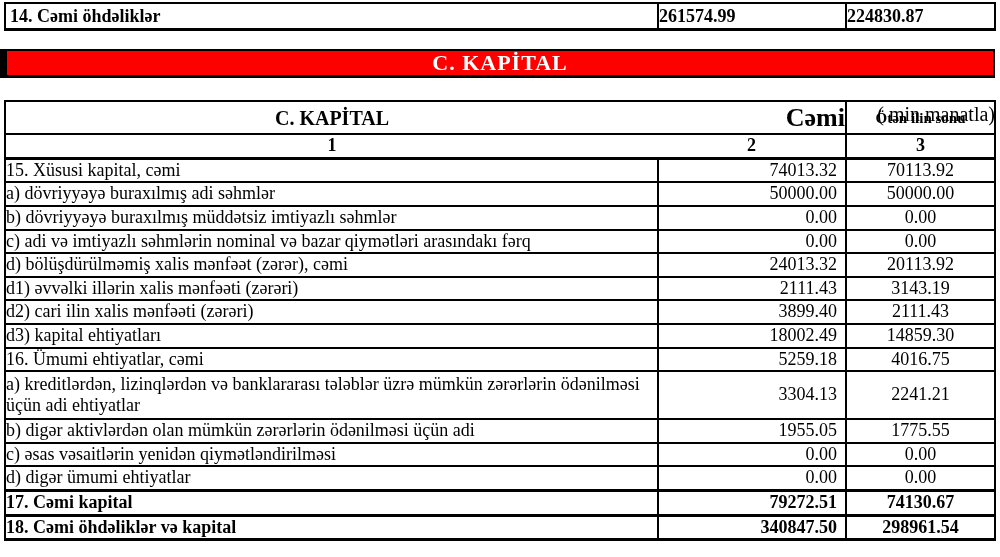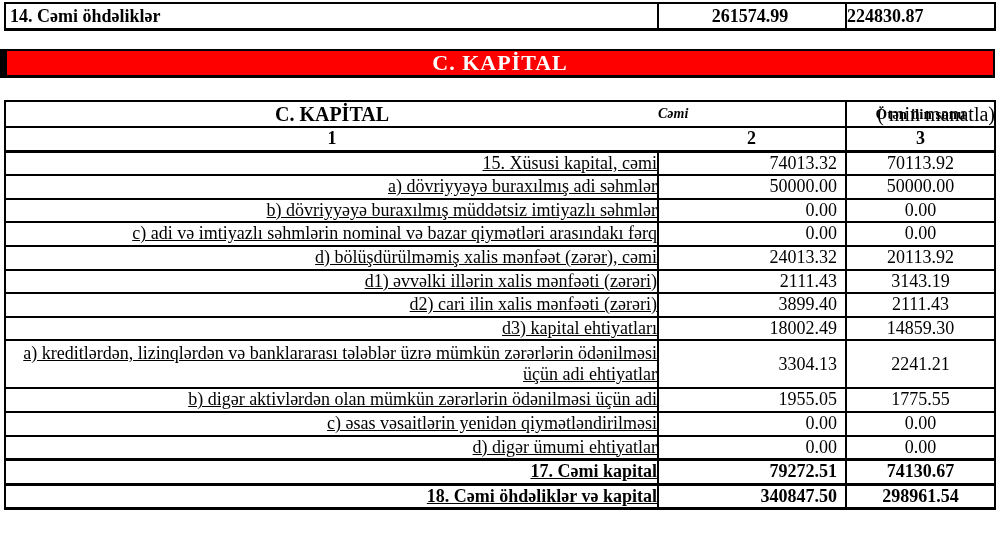--- a/index.html
+++ b/index.html
@@ -24,21 +24,21 @@
   .top-table td {
     border: 2px solid #000;
     border-bottom-width: 3px;
     height: 24px;
     font-weight: bold;
     font-size: 18px;
     padding: 0;
     vertical-align: middle;
   }
   .top-table td.lbl { padding-left: 4px; text-align: left; }
-  .top-table td.v1  { text-align: center; padding-right: 4px; }
+  .top-table td.v1  { text-align: left; padding-right: 4px; }
   .top-table td.v2  { text-align: left; }
 
   
   .banner {
     position: absolute;
     top: 49px; left: 0;
     width: 995px; height: 29px;
     box-sizing: border-box;
     border: 2px solid #000;
     border-bottom-width: 3px;
@@ -73,28 +73,28 @@
     font-size: 18px;
   }
   .cap-table td {
     border: 2px solid #000;
     padding: 0;
     vertical-align: middle;
     line-height: 1.2;
   }
   .cap-table tr.h1 td { height: 23px; font-weight: bold; }
   .cap-table tr.h1 td.c1 { text-align: center; font-size: 20px; border-right: hidden; }
-  .cap-table tr.h1 td.c2 { text-align: left; font-size: 14px; font-style: italic; }
+  .cap-table tr.h1 td.c2 { text-align: right; font-size: 26px; }
   .cap-table tr.h1 td.c3 { text-align: center; font-size: 15px; }
   .cap-table tr.h2 td { height: 20px; font-weight: bold; text-align: center; border-bottom-width: 3px; }
   .cap-table tr.h2 td.c1 { border-right: hidden; }
 
   .cap-table tbody tr { height: 23px; }
   .cap-table tbody tr.tall { height: 48px; }
-  .cap-table tbody td.lbl { text-align: right; text-decoration: underline; }
+  .cap-table tbody td.lbl { text-align: left; }
   .cap-table tbody td.v1 { text-align: right; padding-right: 8px; }
   .cap-table tbody td.v2 { text-align: center; }
   .cap-table tbody tr.bold { font-weight: bold; }
   .cap-table tbody tr.thick-top td { border-top-width: 3px; }
   .cap-table tbody tr:last-child td { border-bottom-width: 3px; }
 
   .ind0 { padding-left: 4px; }
   .ind1 { padding-left: 21px; }
   .ind2 { padding-left: 91px; }
 </style>
@@ -176,20 +176,25 @@
         <tr>
       <td class="lbl ind2">d2) cari ilin xalis mənfəəti (zərəri)</td>
       <td class="v1">3899.40</td>
       <td class="v2">2111.43</td>
     </tr>
         <tr>
       <td class="lbl ind2">d3) kapital ehtiyatları</td>
       <td class="v1">18002.49</td>
       <td class="v2">14859.30</td>
     </tr>
+        <tr>
+      <td class="lbl ind0">16. Ümumi ehtiyatlar, cəmi</td>
+      <td class="v1">5259.18</td>
+      <td class="v2">4016.75</td>
+    </tr>
         <tr class="tall">
       <td class="lbl ind1">a) kreditlərdən, lizinqlərdən və banklararası  tələblər üzrə mümkün zərərlərin ödənilməsi üçün adi ehtiyatlar</td>
       <td class="v1">3304.13</td>
       <td class="v2">2241.21</td>
     </tr>
         <tr>
       <td class="lbl ind1">b) digər aktivlərdən olan mümkün zərərlərin ödənilməsi üçün adi</td>
       <td class="v1">1955.05</td>
       <td class="v2">1775.55</td>
     </tr>

